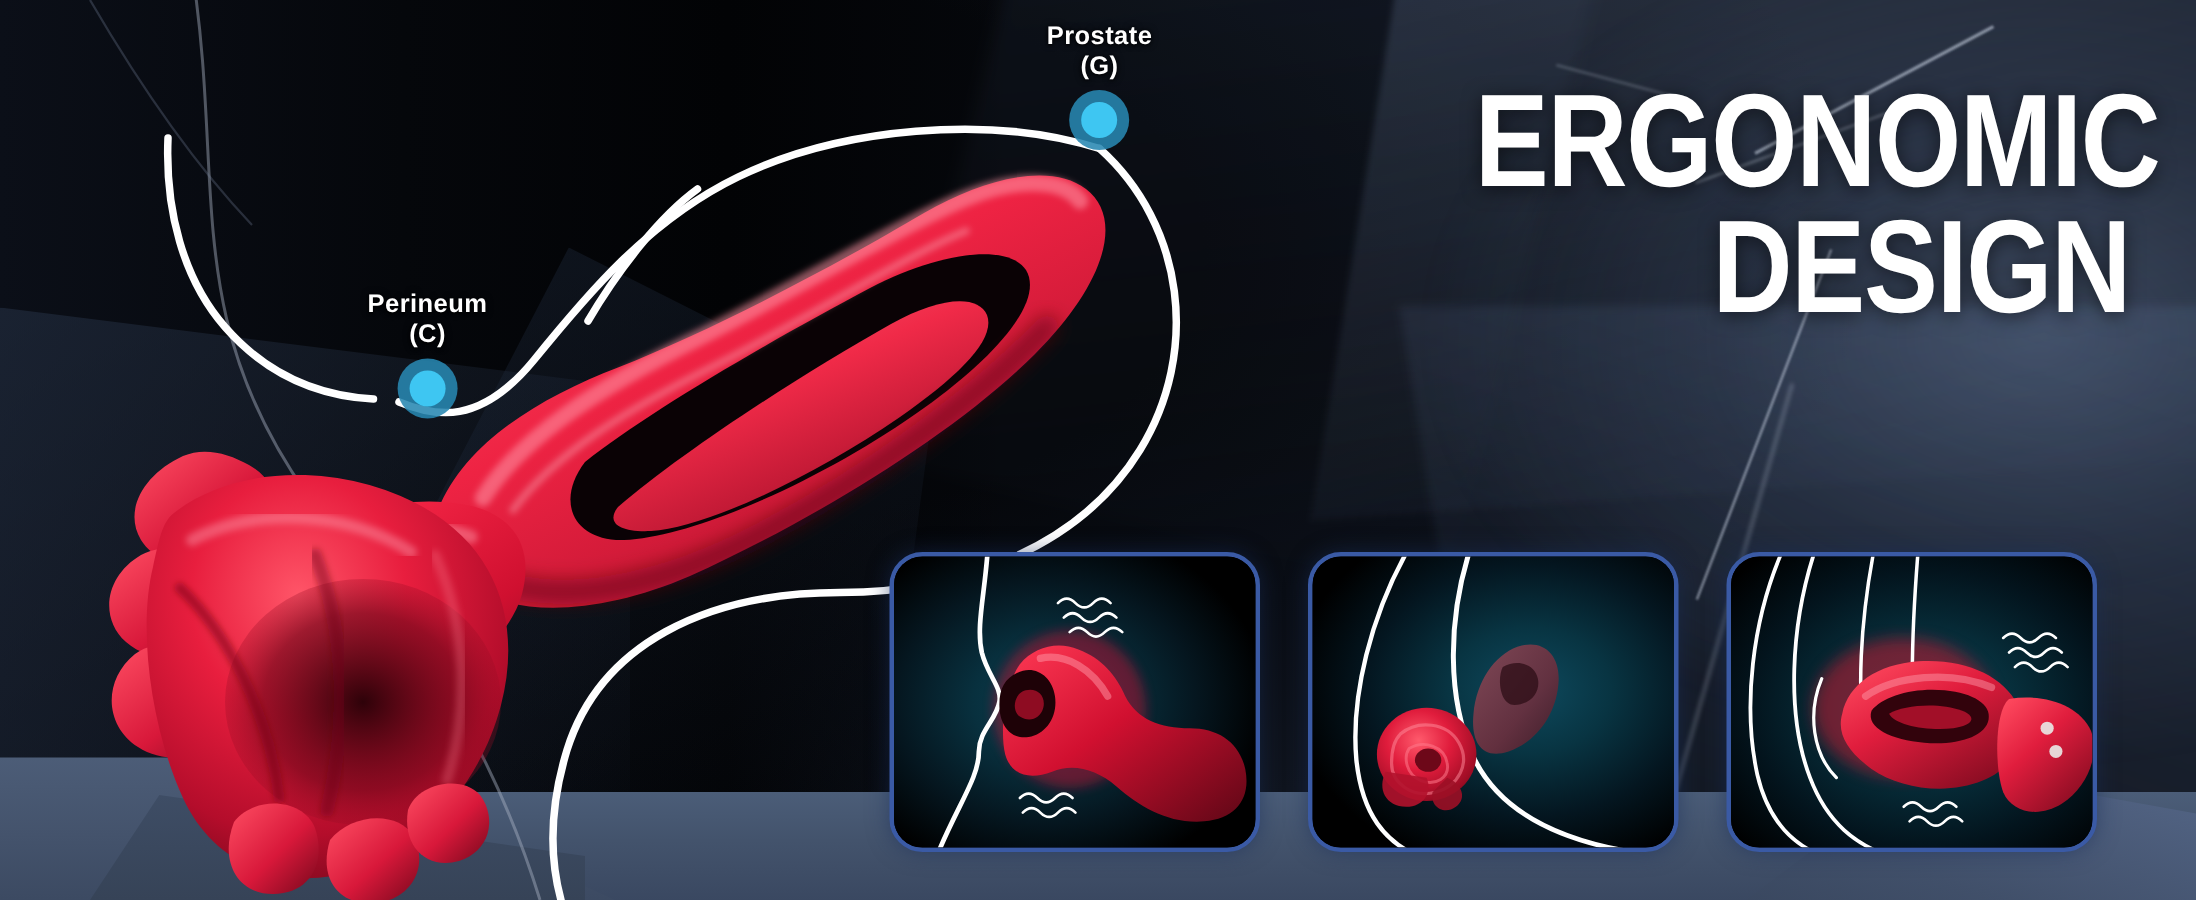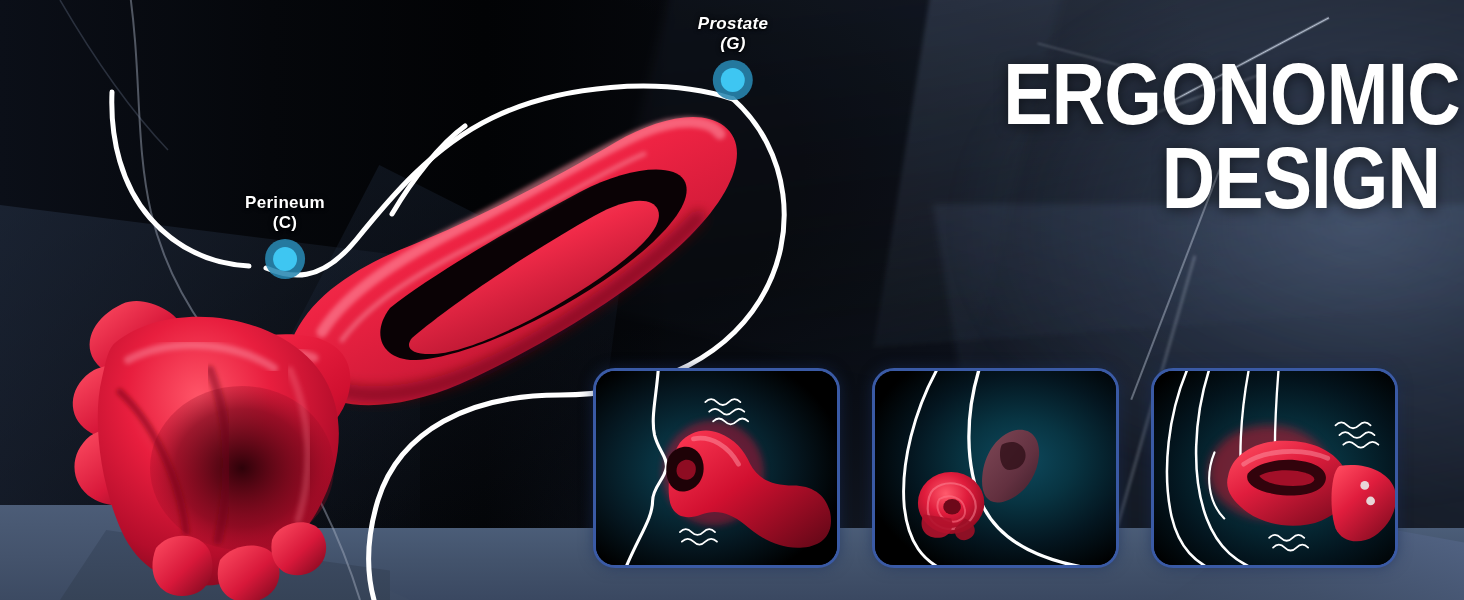--- a/index.html
+++ b/index.html
@@ -150,21 +150,21 @@
   .callout-dot::after {
     content: "";
     width: 24px; height: 24px;
     border-radius: 50%;
     background: #3ec6f2;
   }
 
   
   .title-block {
     position: absolute;
-    right: 24px; top: 52px;
+    right: 44px; top: 52px;
     width: 520px;
     text-align: right;
   }
   .title-line {
     display: block;
     color: #ffffff;
     font-family: "Liberation Sans Narrow", "Liberation Sans", sans-serif;
     font-weight: bold;
     font-size: 88px;
     line-height: 0.96;
@@ -363,21 +363,21 @@
 
   <div class="callout" style="left:249px; top:193px; transform:translateX(-50%);margin-left:36px;">
     <div class="callout-label">
       <span>Perineum</span><br>
       <span>(C)</span>
     </div>
     <div class="callout-dot"></div>
   </div>
 
 
-  <div class="callout" style="left:733px; top:14px; transform:translateX(-50%);font-style:italic;">
+  <div class="callout" style="left:733px; top:14px; transform:translateX(-50%);">
     <div class="callout-label">
       <span>Prostate</span><br>
       <span>(G)</span>
     </div>
     <div class="callout-dot"></div>
   </div>
 
   <div class="title-block">
     <span class="title-line">ERGONOMIC</span>
     <span class="title-line">DESIGN</span>

